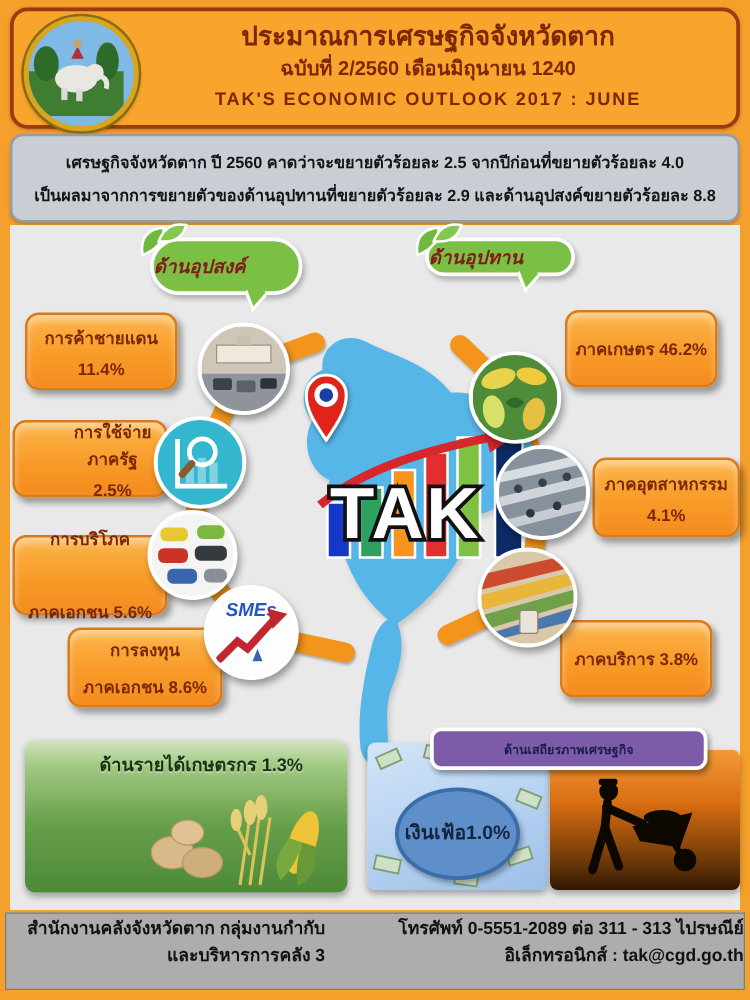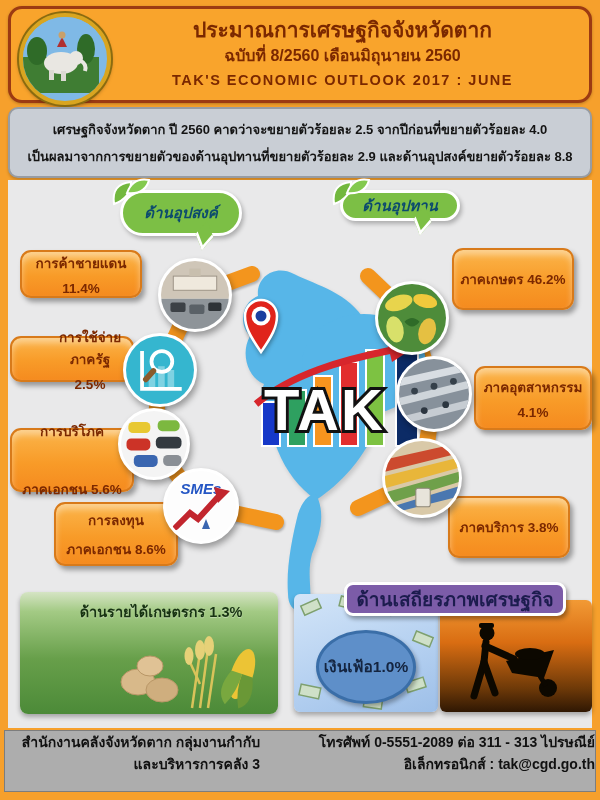--- a/index.html
+++ b/index.html
@@ -25,36 +25,36 @@
     box-shadow:0 2px 3px rgba(0,0,0,.2);}
 
   
   .main{position:absolute;left:8px;top:180px;width:584px;height:548px;background:#E9E9EA;}
   .main > *{position:absolute;}
 
   .connectors{left:0;top:0;filter:drop-shadow(1px 2px 1px rgba(0,0,0,.25));}
 
   
   .bubble{background:#7CBF45;border:3px solid #fff;border-radius:26px;box-sizing:border-box;
-    display:flex;align-items:center;justify-content:center;color:#0c4a6e;font-size:15px;
+    display:flex;align-items:center;justify-content:flex-start;color:#7f1d1d;font-size:15px;
     font-weight:bold;font-style:italic;box-shadow:2px 3px 4px rgba(0,0,0,.25);}
   .bubble::after{content:'';position:absolute;bottom:-11px;right:26px;width:14px;height:14px;
     background:#7CBF45;border-right:3px solid #fff;border-bottom:3px solid #fff;
     transform:rotate(55deg) skew(14deg,14deg);}
   .bubble .leaf{position:absolute;left:-14px;top:-18px;width:44px;height:34px;}
   .bubble-demand{left:112px;top:10px;width:122px;height:46px;}
   .bubble-supply{left:332px;top:10px;width:120px;height:31px;}
 
   
   .statbox{background:linear-gradient(180deg,#FBB54B 0%,#F89B28 55%,#F58B1F 100%);
     border:2px solid #D87A1A;border-radius:11px;box-sizing:border-box;color:#7B2800;
     font-size:13.5px;font-weight:bold;text-align:center;display:flex;flex-direction:column;
     justify-content:center;gap:7px;box-shadow:3px 4px 5px rgba(0,0,0,.35), inset 0 5px 6px rgba(255,255,255,.4);}
-  .b-l1{left:12px;top:70px;width:122px;height:48px;}
-  .b-l2{left:2px;top:156px;width:124px;height:46px;padding-left:36px;}
+  .b-l1{left:12px;top:70px;width:122px;height:62px;}
+  .b-l2{left:2px;top:156px;width:124px;height:62px;padding-left:36px;}
   .b-l3{left:2px;top:248px;width:124px;height:64px;gap:36px;}
   .b-l4{left:46px;top:322px;width:124px;height:64px;}
   .b-r1{left:444px;top:68px;width:122px;height:62px;}
   .b-r2{left:466px;top:186px;width:118px;height:64px;}
   .b-r3{left:440px;top:316px;width:122px;height:62px;}
 
   
   .map{left:190px;top:82px;filter:drop-shadow(2px 3px 2px rgba(0,0,0,.15));}
   .pin{left:234px;top:118px;filter:drop-shadow(1px 2px 2px rgba(0,0,0,.35));}
   .tak-logo{left:244px;top:146px;}
@@ -78,21 +78,21 @@
   
   .farm-card{left:12px;top:412px;width:258px;height:122px;border-radius:8px;overflow:hidden;
     background:linear-gradient(180deg,#d5e4c4 0%,#a3ca84 16%,#679f4a 55%,#4c8a38 100%);
     box-shadow:0 3px 5px rgba(0,0,0,.3);}
   .farm-title{position:absolute;left:0;right:0;top:8px;text-align:center;color:#173312;
     font-size:14.5px;font-weight:bold;text-shadow:0 1px 1px rgba(255,255,255,.4);padding-left:24px;}
   .farm-card svg{position:absolute;right:4px;bottom:0;}
 
   .stability-banner{left:336px;top:402px;width:222px;height:34px;background:#7C5CA8;
     border:3px solid #fff;border-radius:9px;box-sizing:border-box;z-index:5;
-    display:flex;align-items:center;justify-content:center;color:#1c1c4e;font-size:19px;
+    display:flex;align-items:center;justify-content:center;color:#1c1c4e;font-size:10px;
     font-weight:bold;box-shadow:2px 3px 4px rgba(0,0,0,.35);}
 
   .money-card{left:286px;top:414px;width:144px;height:118px;border-radius:6px;overflow:hidden;
     background:linear-gradient(160deg,#d3e5f8 0%,#b3cff0 60%,#9dbfe8 100%);
     box-shadow:0 3px 5px rgba(0,0,0,.3);}
   .money-card svg{position:absolute;left:0;top:0;}
   .inflation-oval{position:absolute;left:22px;top:36px;width:100px;height:74px;border-radius:50%;
     background:#5E8FC9;border:3px solid #3a6ea8;box-sizing:border-box;display:flex;flex-direction:row;
     align-items:center;justify-content:center;color:#14243f;font-size:15.5px;font-weight:bold;line-height:1.35;
     box-shadow:2px 3px 4px rgba(0,0,0,.3);}
@@ -125,21 +125,21 @@
         <circle cx="53" cy="41" r="7" fill="#e9e7e2"></circle>
         <path d="M58,44 q6,3 4,10" stroke="#e9e7e2" stroke-width="4" fill="none"></path>
         <rect x="26" y="53" width="5" height="10" fill="#dcdad4"></rect>
         <rect x="38" y="54" width="5" height="10" fill="#dcdad4"></rect>
         <path d="M34,30 l5,-10 5,10 z" fill="#b03030"></path>
         <circle cx="39" cy="18" r="3.5" fill="#c8a06a"></circle>
       </svg>
     </div>
     <div class="header-text">
       <div class="h-title">ประมาณการเศรษฐกิจจังหวัดตาก</div>
-      <div class="h-sub">ฉบับที่ 8/2560 เดือนมิถุนายน  2560</div>
+      <div class="h-sub">ฉบับที่ 2/2560 เดือนมิถุนายน  1240</div>
       <div class="h-en">TAK'S ECONOMIC OUTLOOK  2017 : JUNE</div>
     </div>
   </div>
 
   <div class="summary">
     <div>เศรษฐกิจจังหวัดตาก  ปี 2560 คาดว่าจะขยายตัวร้อยละ  2.5 จากปีก่อนที่ขยายตัวร้อยละ  4.0</div>
     <div>เป็นผลมาจากการขยายตัวของด้านอุปทานที่ขยายตัวร้อยละ  2.9 และด้านอุปสงค์ขยายตัวร้อยละ  8.8</div>
   </div>
 
   <div class="main">

